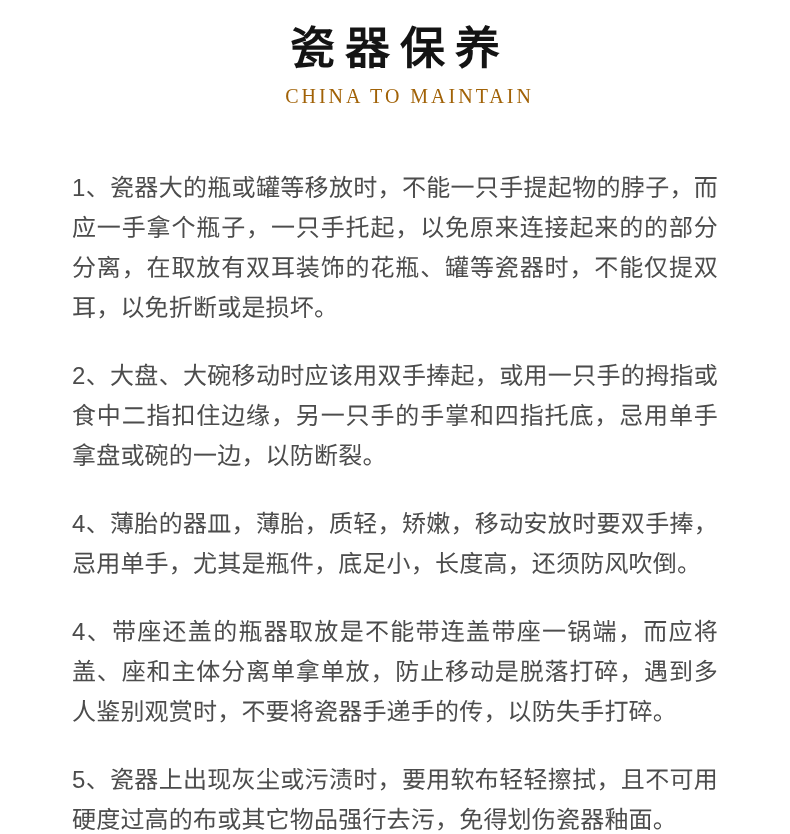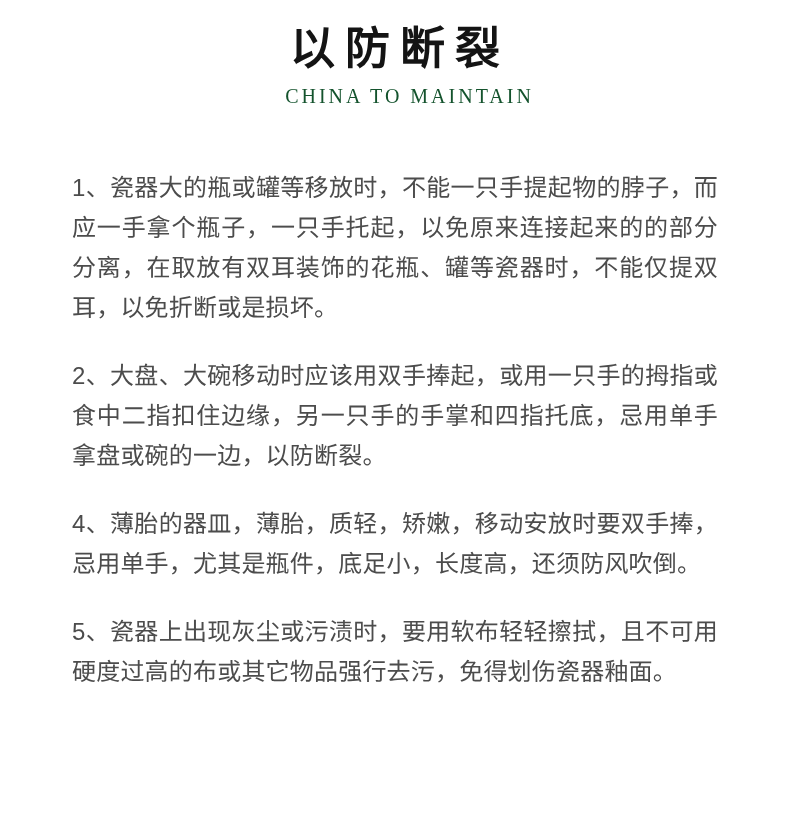--- a/index.html
+++ b/index.html
@@ -30,21 +30,21 @@
     letter-spacing: 10px;
     text-indent: 10px; 
     font-family: "Liberation Sans", sans-serif;
   }
   .page-subtitle {
     margin-top: 15px;
     font-family: "Liberation Serif", serif;
     font-size: 20px;
     line-height: 1.0;
     font-weight: 400;
-    color: #14532d;
+    color: #a16207;
     letter-spacing: 3px;
     text-indent: 3px;
     padding-left: 26px;
   }
   .content {
     margin: 62px 72px 0 72px;
   }
   .content p {
     margin: 0 0 28px 0;
     font-size: 24px;
@@ -57,23 +57,24 @@
   }
   .content p:last-child {
     margin-bottom: 0;
   }
 </style>
 </head>
 <body>
 
 <div class="page">
   <header class="page-header">
-    <h1 class="page-title">以防断裂</h1>
+    <h1 class="page-title">瓷器保养</h1>
     <div class="page-subtitle">CHINA TO MAINTAIN</div>
   </header>
 
   <main class="content">
     <p>1、瓷器大的瓶或罐等移放时，不能一只手提起物的脖子，而应一手拿个瓶子，一只手托起，以免原来连接起来的的部分分离，在取放有双耳装饰的花瓶、罐等瓷器时，不能仅提双耳，以免折断或是损坏。</p>
     <p>2、大盘、大碗移动时应该用双手捧起，或用一只手的拇指或食中二指扣住边缘，另一只手的手掌和四指托底，忌用单手拿盘或碗的一边，以防断裂。</p>
     <p>4、薄胎的器皿，薄胎，质轻，矫嫩，移动安放时要双手捧，忌用单手，尤其是瓶件，底足小，长度高，还须防风吹倒。</p>
+    <p>4、带座还盖的瓶器取放是不能带连盖带座一锅端，而应将盖、座和主体分离单拿单放，防止移动是脱落打碎，遇到多人鉴别观赏时，不要将瓷器手递手的传，以防失手打碎。</p>
     <p>5、瓷器上出现灰尘或污渍时，要用软布轻轻擦拭，且不可用硬度过高的布或其它物品强行去污，免得划伤瓷器釉面。</p>
   </main>
 </div>
 
 </body></html>

